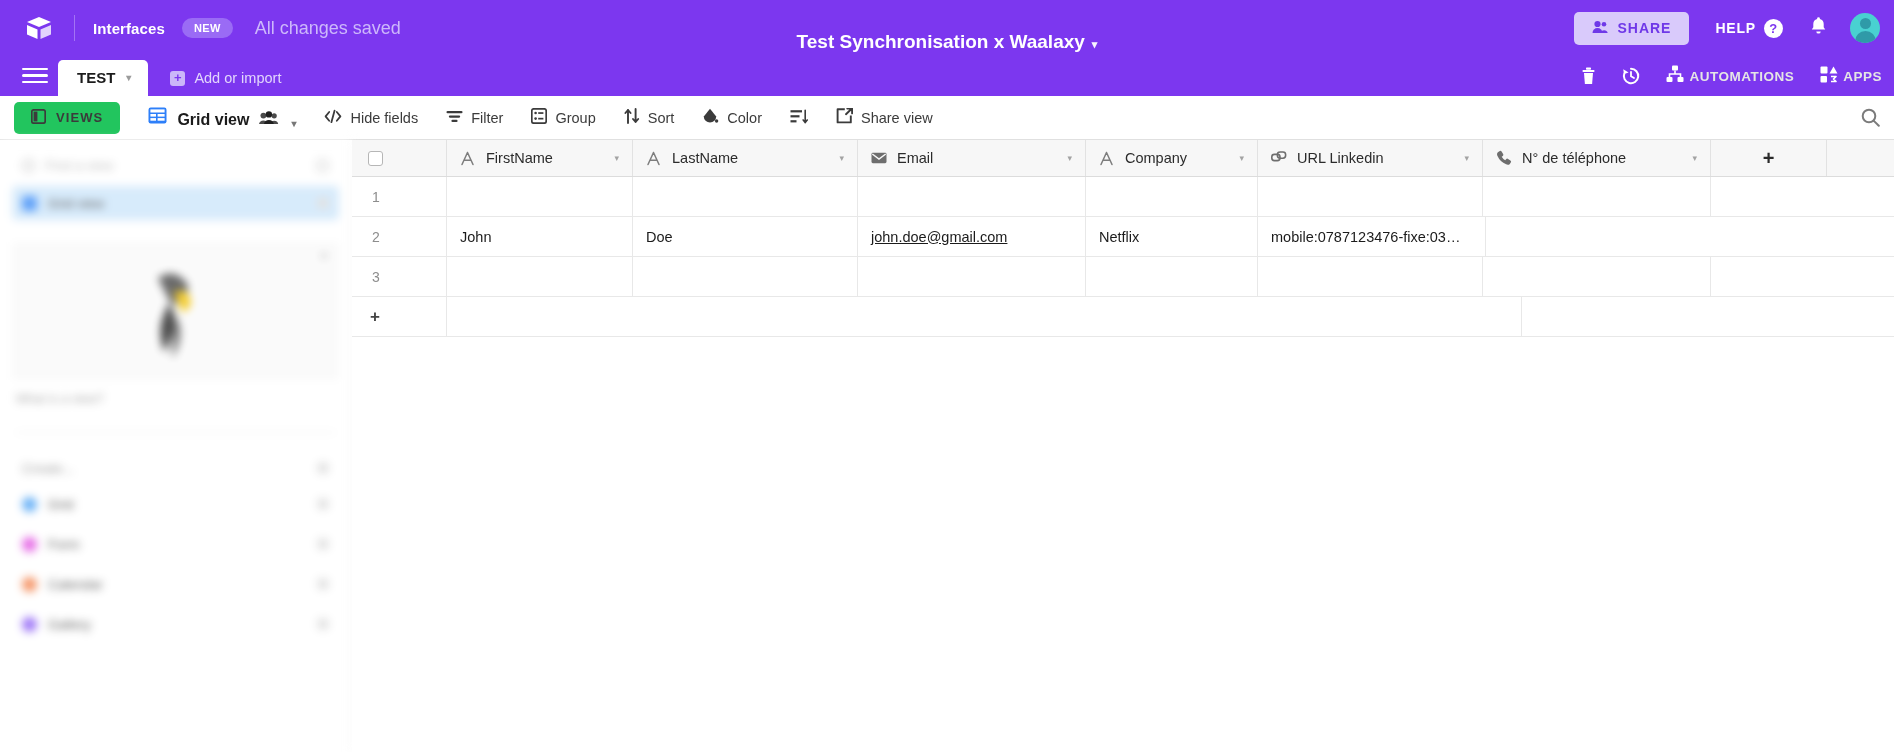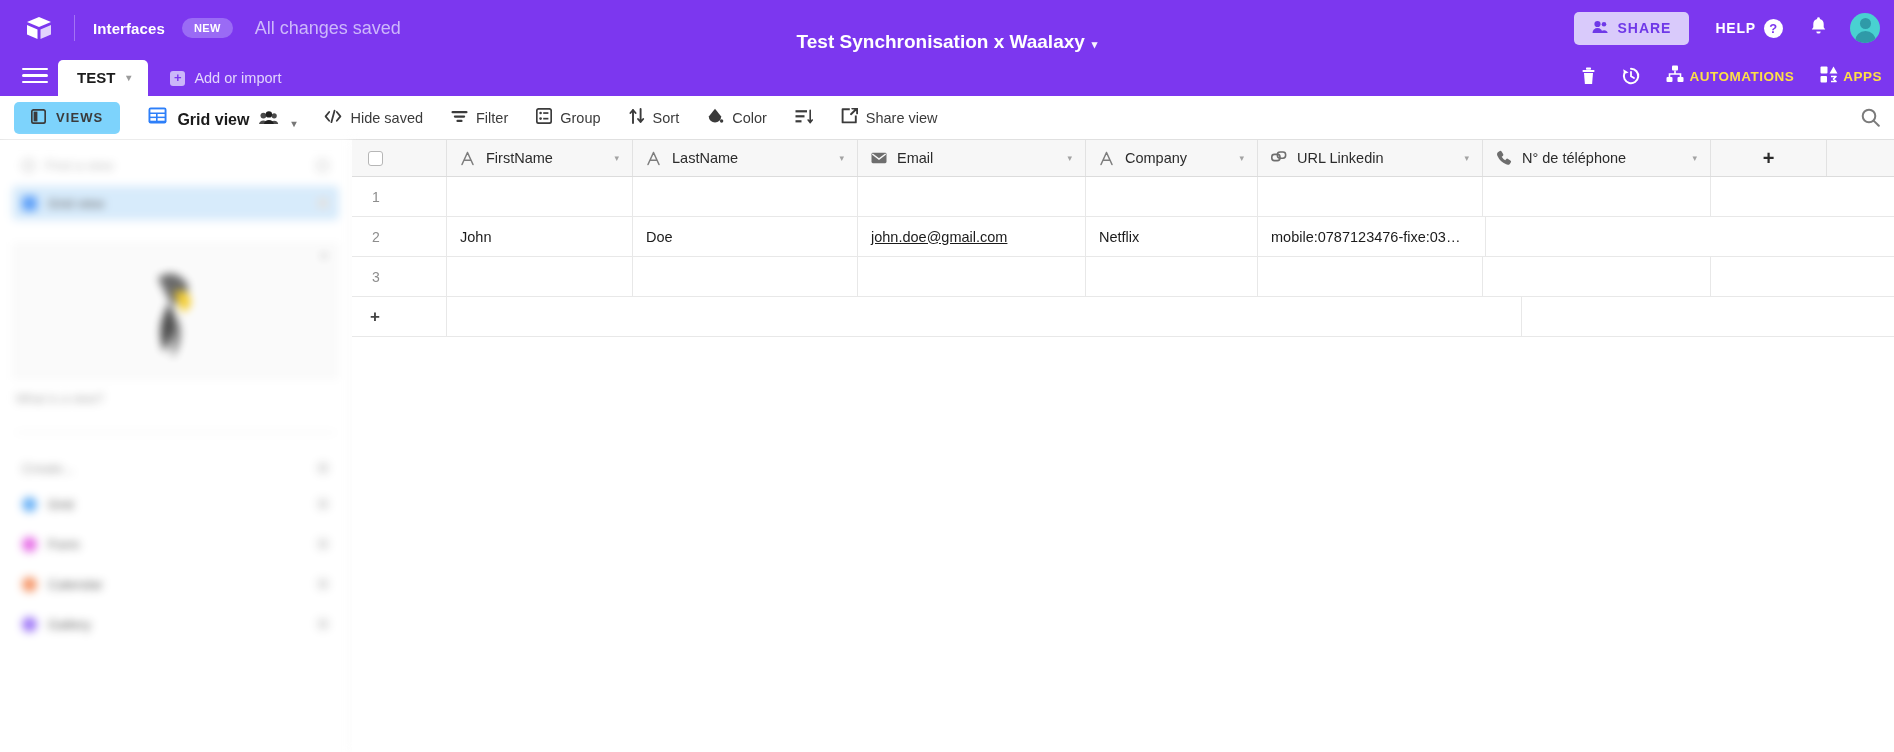--- a/index.html
+++ b/index.html
@@ -70,31 +70,31 @@
   .add-import {
     color: #e2d5fd; font-size: 14.5px; margin-left: 22px; margin-bottom: 10px;
     display: flex; align-items: center; gap: 9px; cursor: pointer;
   }
   .plus-sq {
     width: 15px; height: 15px; border-radius: 3px; background: #cbb6f9;
     color: #7c37ef; font-size: 13px; font-weight: bold; line-height: 13px; text-align: center;
   }
   .tabbar-right { margin-left: auto; display: flex; align-items: center; gap: 0; margin-bottom: 9px; }
   .tbr-icon { color: #ffffff; margin-left: 26px; cursor: pointer; display: flex; align-items: center; }
-  .tbr-label { color: #fde047; font-size: 13.5px; font-weight: bold; letter-spacing: .5px; margin-left: 5px; }
+  .tbr-label { color: #e5e5e5; font-size: 13.5px; font-weight: bold; letter-spacing: .5px; margin-left: 5px; }
   .tbr-group { display: flex; align-items: center; margin-left: 26px; cursor: pointer; }
 
   
   .viewbar {
     height: 44px; width: 100%; background: #ffffff;
     border-bottom: 1px solid #e0e0e0;
     display: flex; align-items: center; padding: 0 14px;
   }
   .views-btn {
-    background: #7dd3fc; border-radius: 5px; padding: 7px 17px;
+    background: #22c55e; border-radius: 5px; padding: 7px 17px;
     display: flex; align-items: center; gap: 10px; cursor: pointer;
     color: #3b3b3b; font-size: 13px; font-weight: bold; letter-spacing: 1.1px;
   }
   .gridview {
     display: flex; align-items: flex-end; gap: 10px; margin-left: 28px; cursor: pointer;
     color: #1b1b1b; font-size: 16px; font-weight: bold;
   }
   .gridview .caret { font-size: 10px; color: #777; margin-left: 2px; }
   .tool-item {
     display: flex; align-items: center; gap: 8px; margin-left: 28px; cursor: pointer;
@@ -323,21 +323,21 @@
   </div>
 
   <div class="tool-item">
     <span>
       <svg width="18" height="15" viewBox="0 0 18 15">
           <path d="M5.2 3 L1.6 7.4 L5.2 11.8" stroke="#3b3b3b" stroke-width="1.8" fill="none" stroke-linecap="round" stroke-linejoin="round"></path>
           <path d="M12.8 3 L16.4 7.4 L12.8 11.8" stroke="#3b3b3b" stroke-width="1.8" fill="none" stroke-linecap="round" stroke-linejoin="round"></path>
           <path d="M10.6 1.6 L7.4 13.2" stroke="#3b3b3b" stroke-width="1.8" stroke-linecap="round"></path>
         </svg>
     </span>
-    <span>Hide saved</span>
+    <span>Hide fields</span>
   </div>
 
   <div class="tool-item">
     <span>
       <svg width="17" height="13" viewBox="0 0 17 13">
           <rect x="0.5" y="1" width="16" height="2.3" rx="1.1" fill="#3b3b3b"></rect>
           <rect x="2.8" y="5.4" width="11.4" height="2.3" rx="1.1" fill="#3b3b3b"></rect>
           <rect x="5.4" y="9.8" width="6.2" height="2.3" rx="1.1" fill="#3b3b3b"></rect>
         </svg>
     </span>

